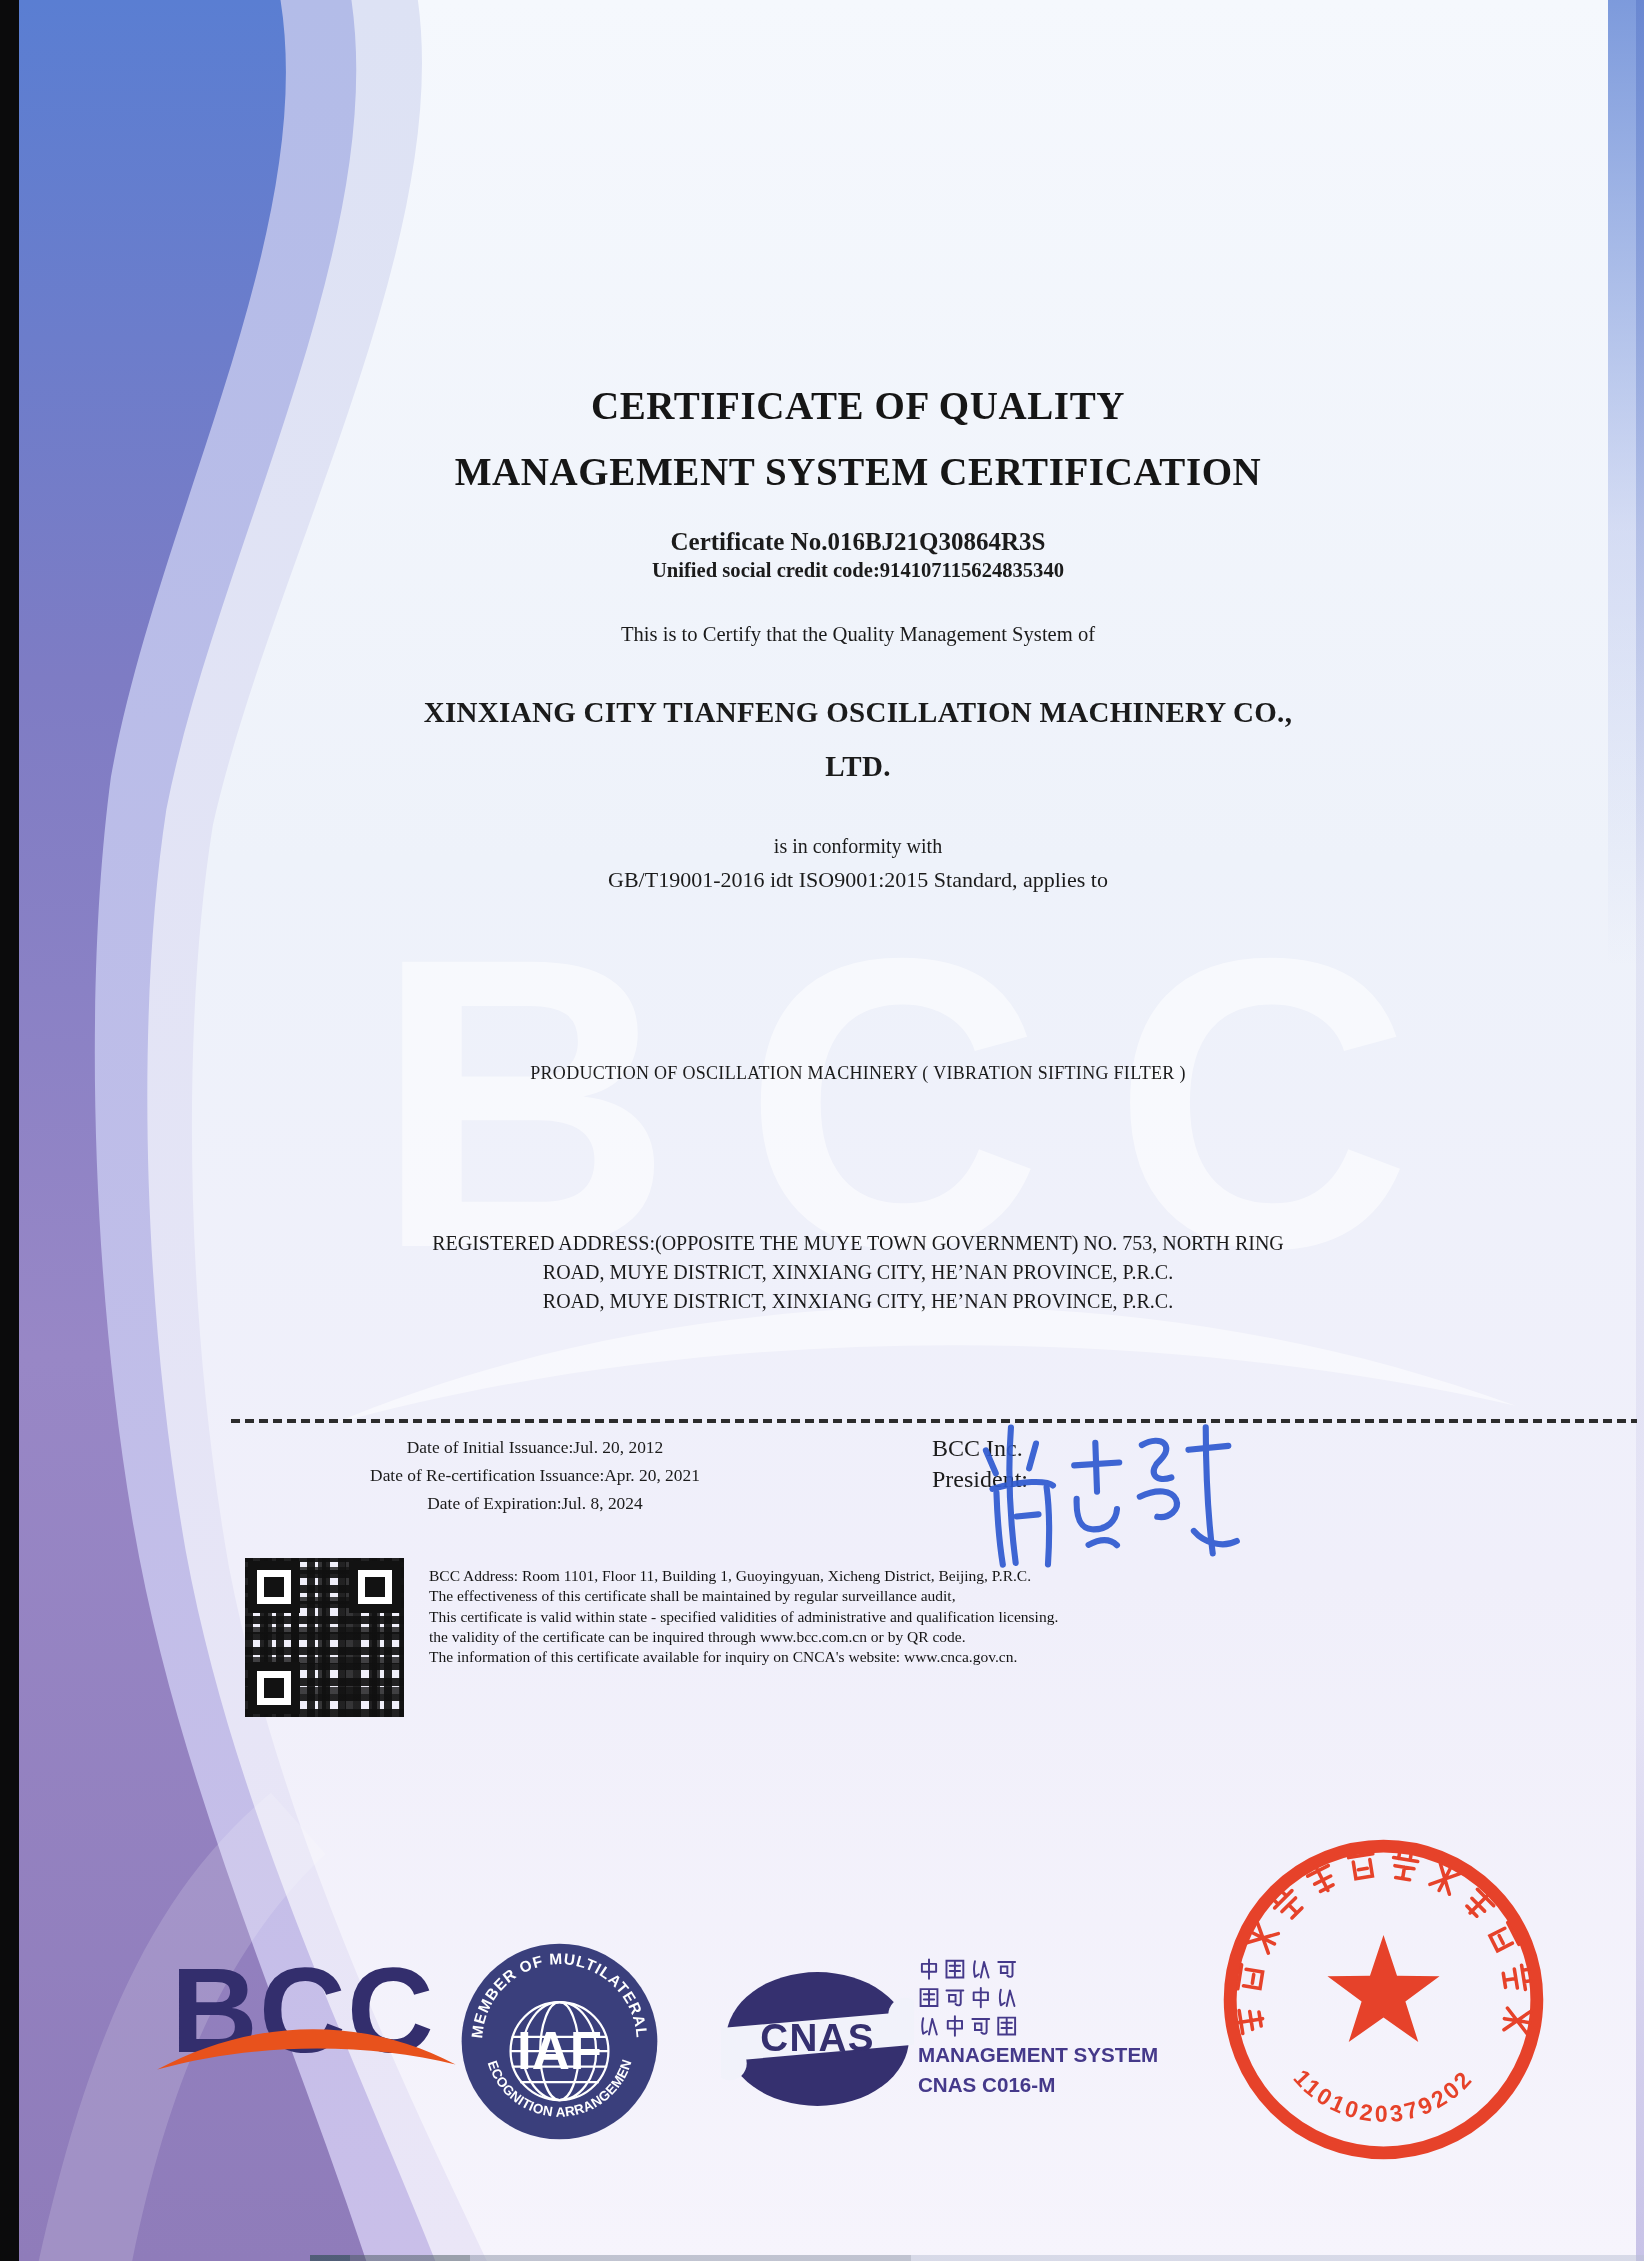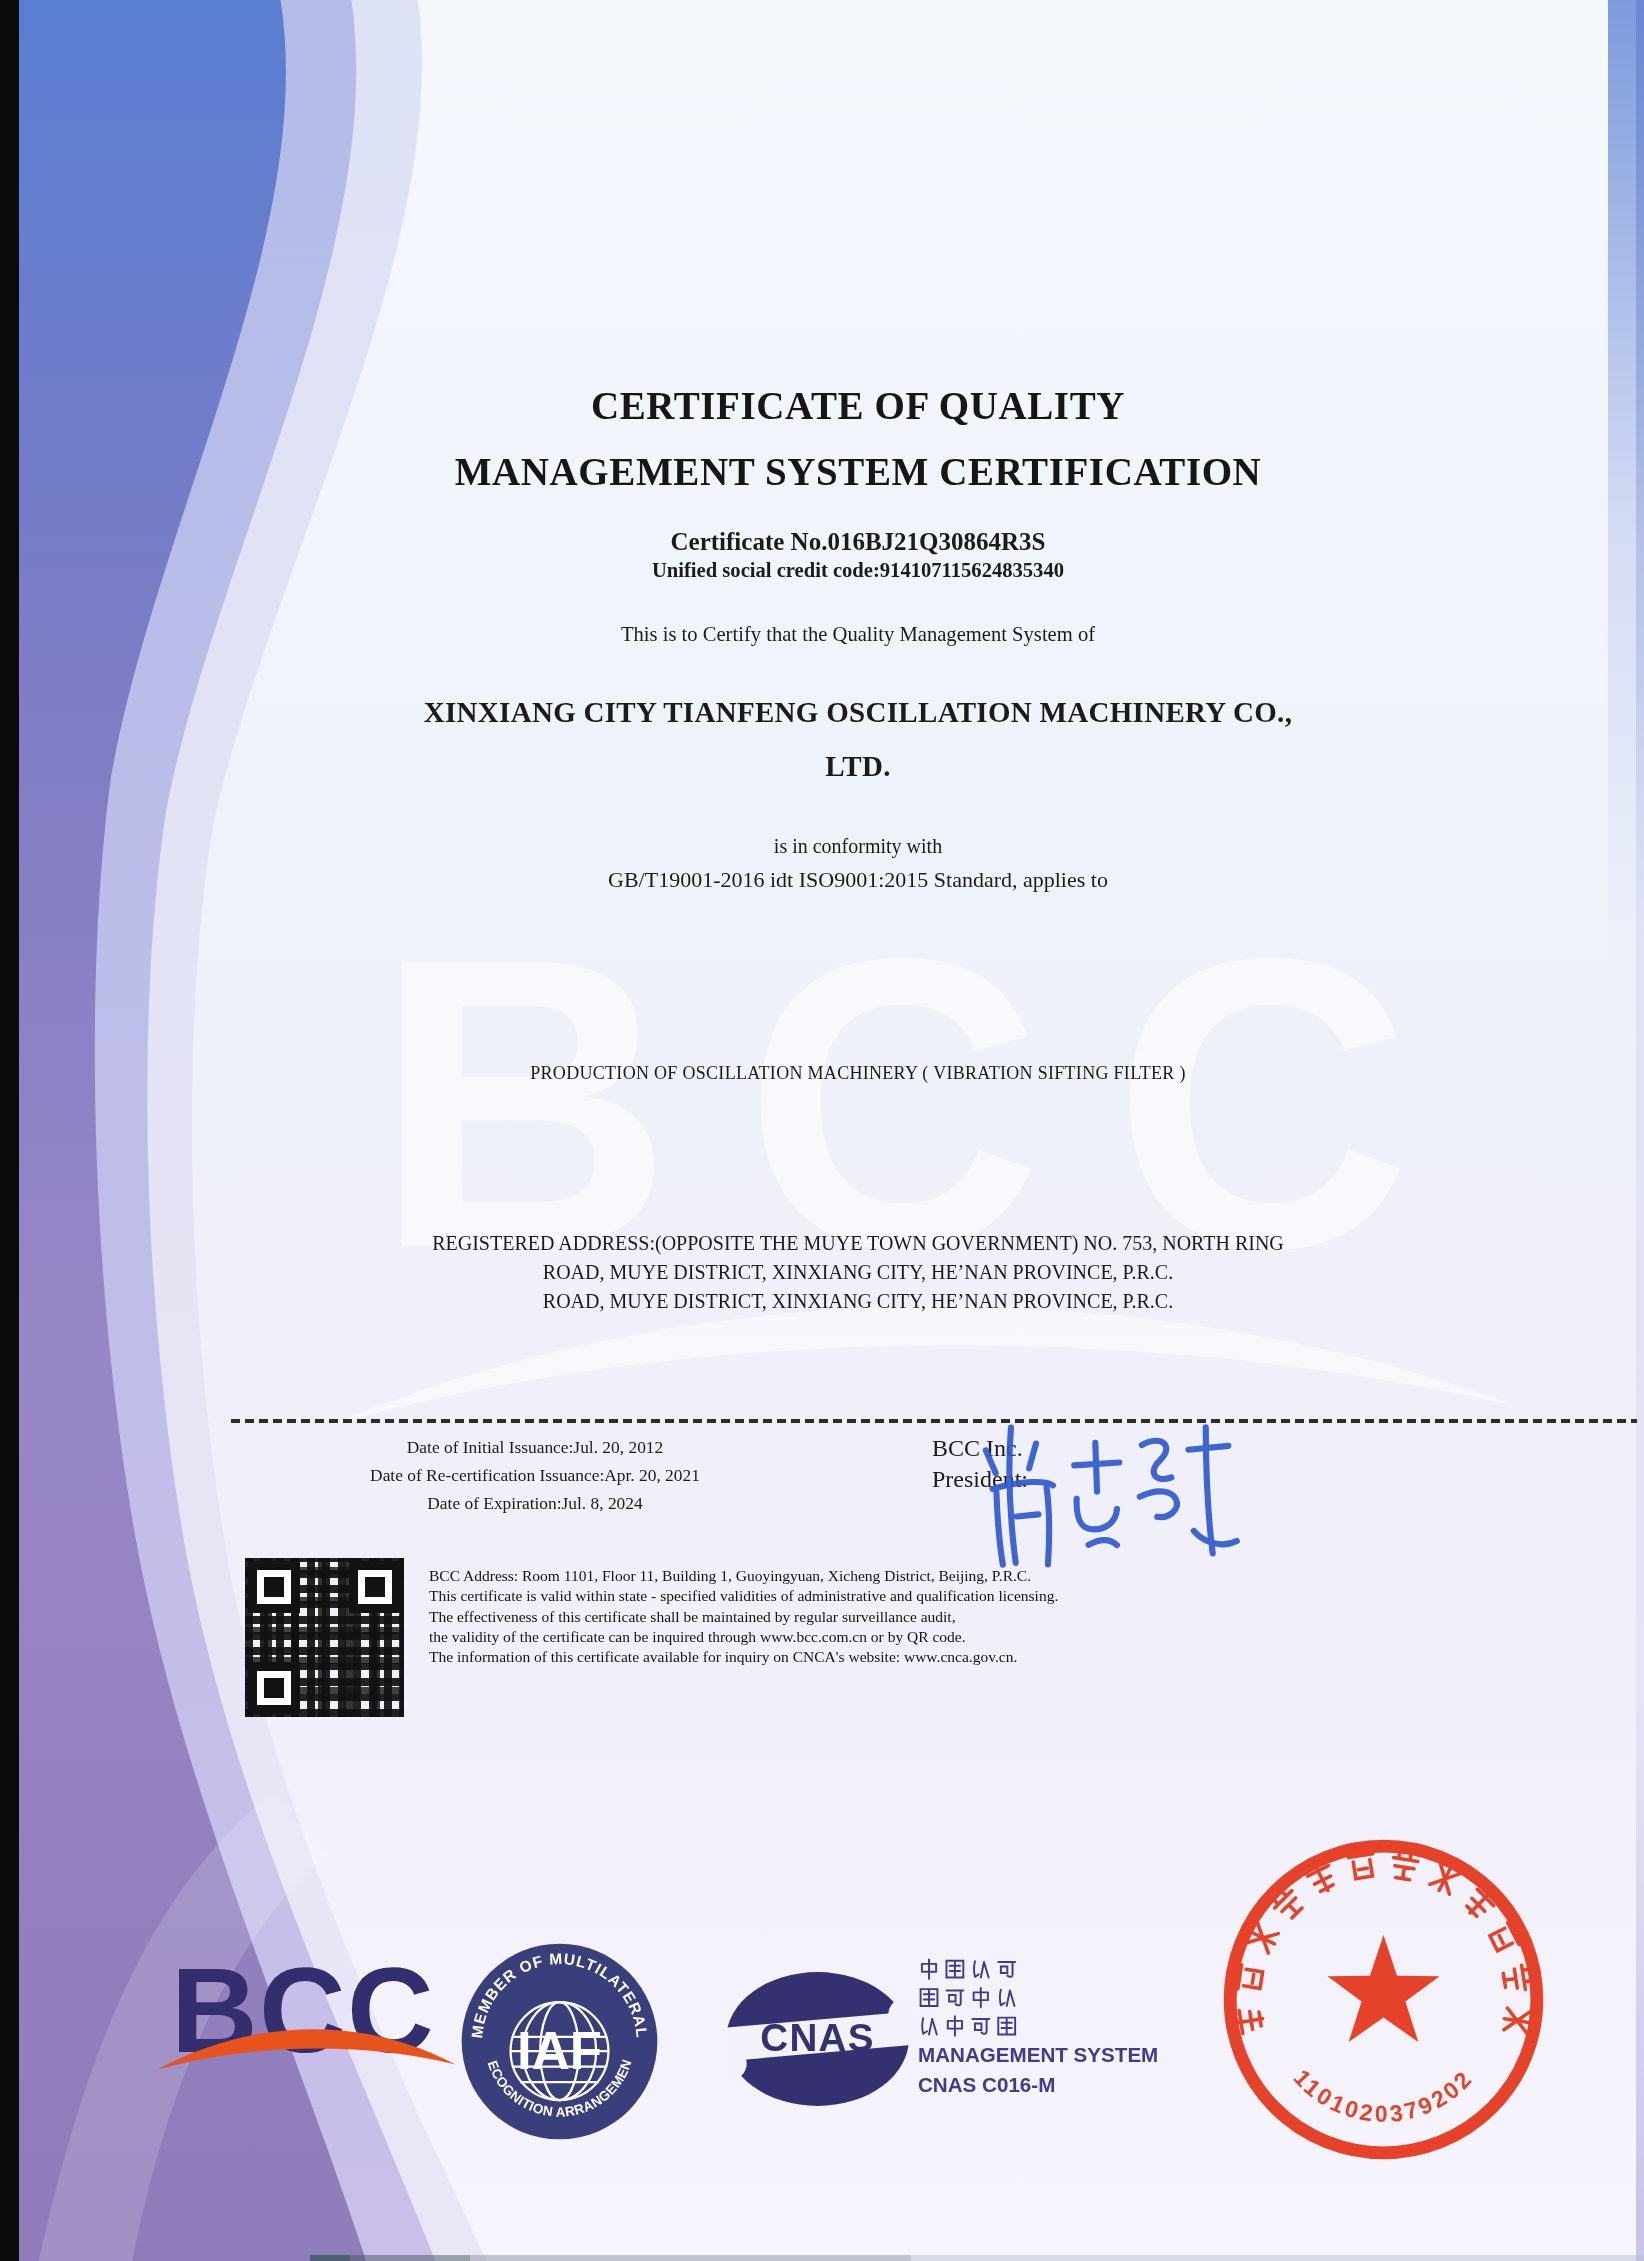--- a/index.html
+++ b/index.html
@@ -155,22 +155,22 @@
   </svg>
 
   <div class="abs qr">
     <div class="qr-f" style="left:3.2px;top:3.2px;"></div>
     <div class="qr-f" style="right:3.2px;top:3.2px;"></div>
     <div class="qr-f" style="left:3.2px;bottom:3.2px;"></div>
   </div>
 
   <div class="abs fp">
     <div>BCC Address: Room 1101, Floor 11, Building 1, Guoyingyuan, Xicheng District, Beijing, P.R.C.</div>
+    <div>The effectiveness of this certificate shall be maintained by regular surveillance audit,</div>
     <div>This certificate is valid within state - specified validities of administrative and qualification licensing.</div>
-    <div>The effectiveness of this certificate shall be maintained by regular surveillance audit,</div>
     <div>the validity of the certificate can be inquired through www.bcc.com.cn or by QR code.</div>
     <div>The information of this certificate available for inquiry on CNCA's website: www.cnca.gov.cn.</div>
   </div>
 
   <div class="abs bcc-text">BCC</div>
   <svg class="abs bcc-swoosh" width="310" height="84" viewBox="0 0 480 130">
     <path d="M8,100 C160,18 330,18 470,92 C330,58 160,58 8,100 Z" fill="#e8521c"></path>
   </svg>
 
   <svg class="abs iaf" width="197" height="197" viewBox="0 0 306 306">

